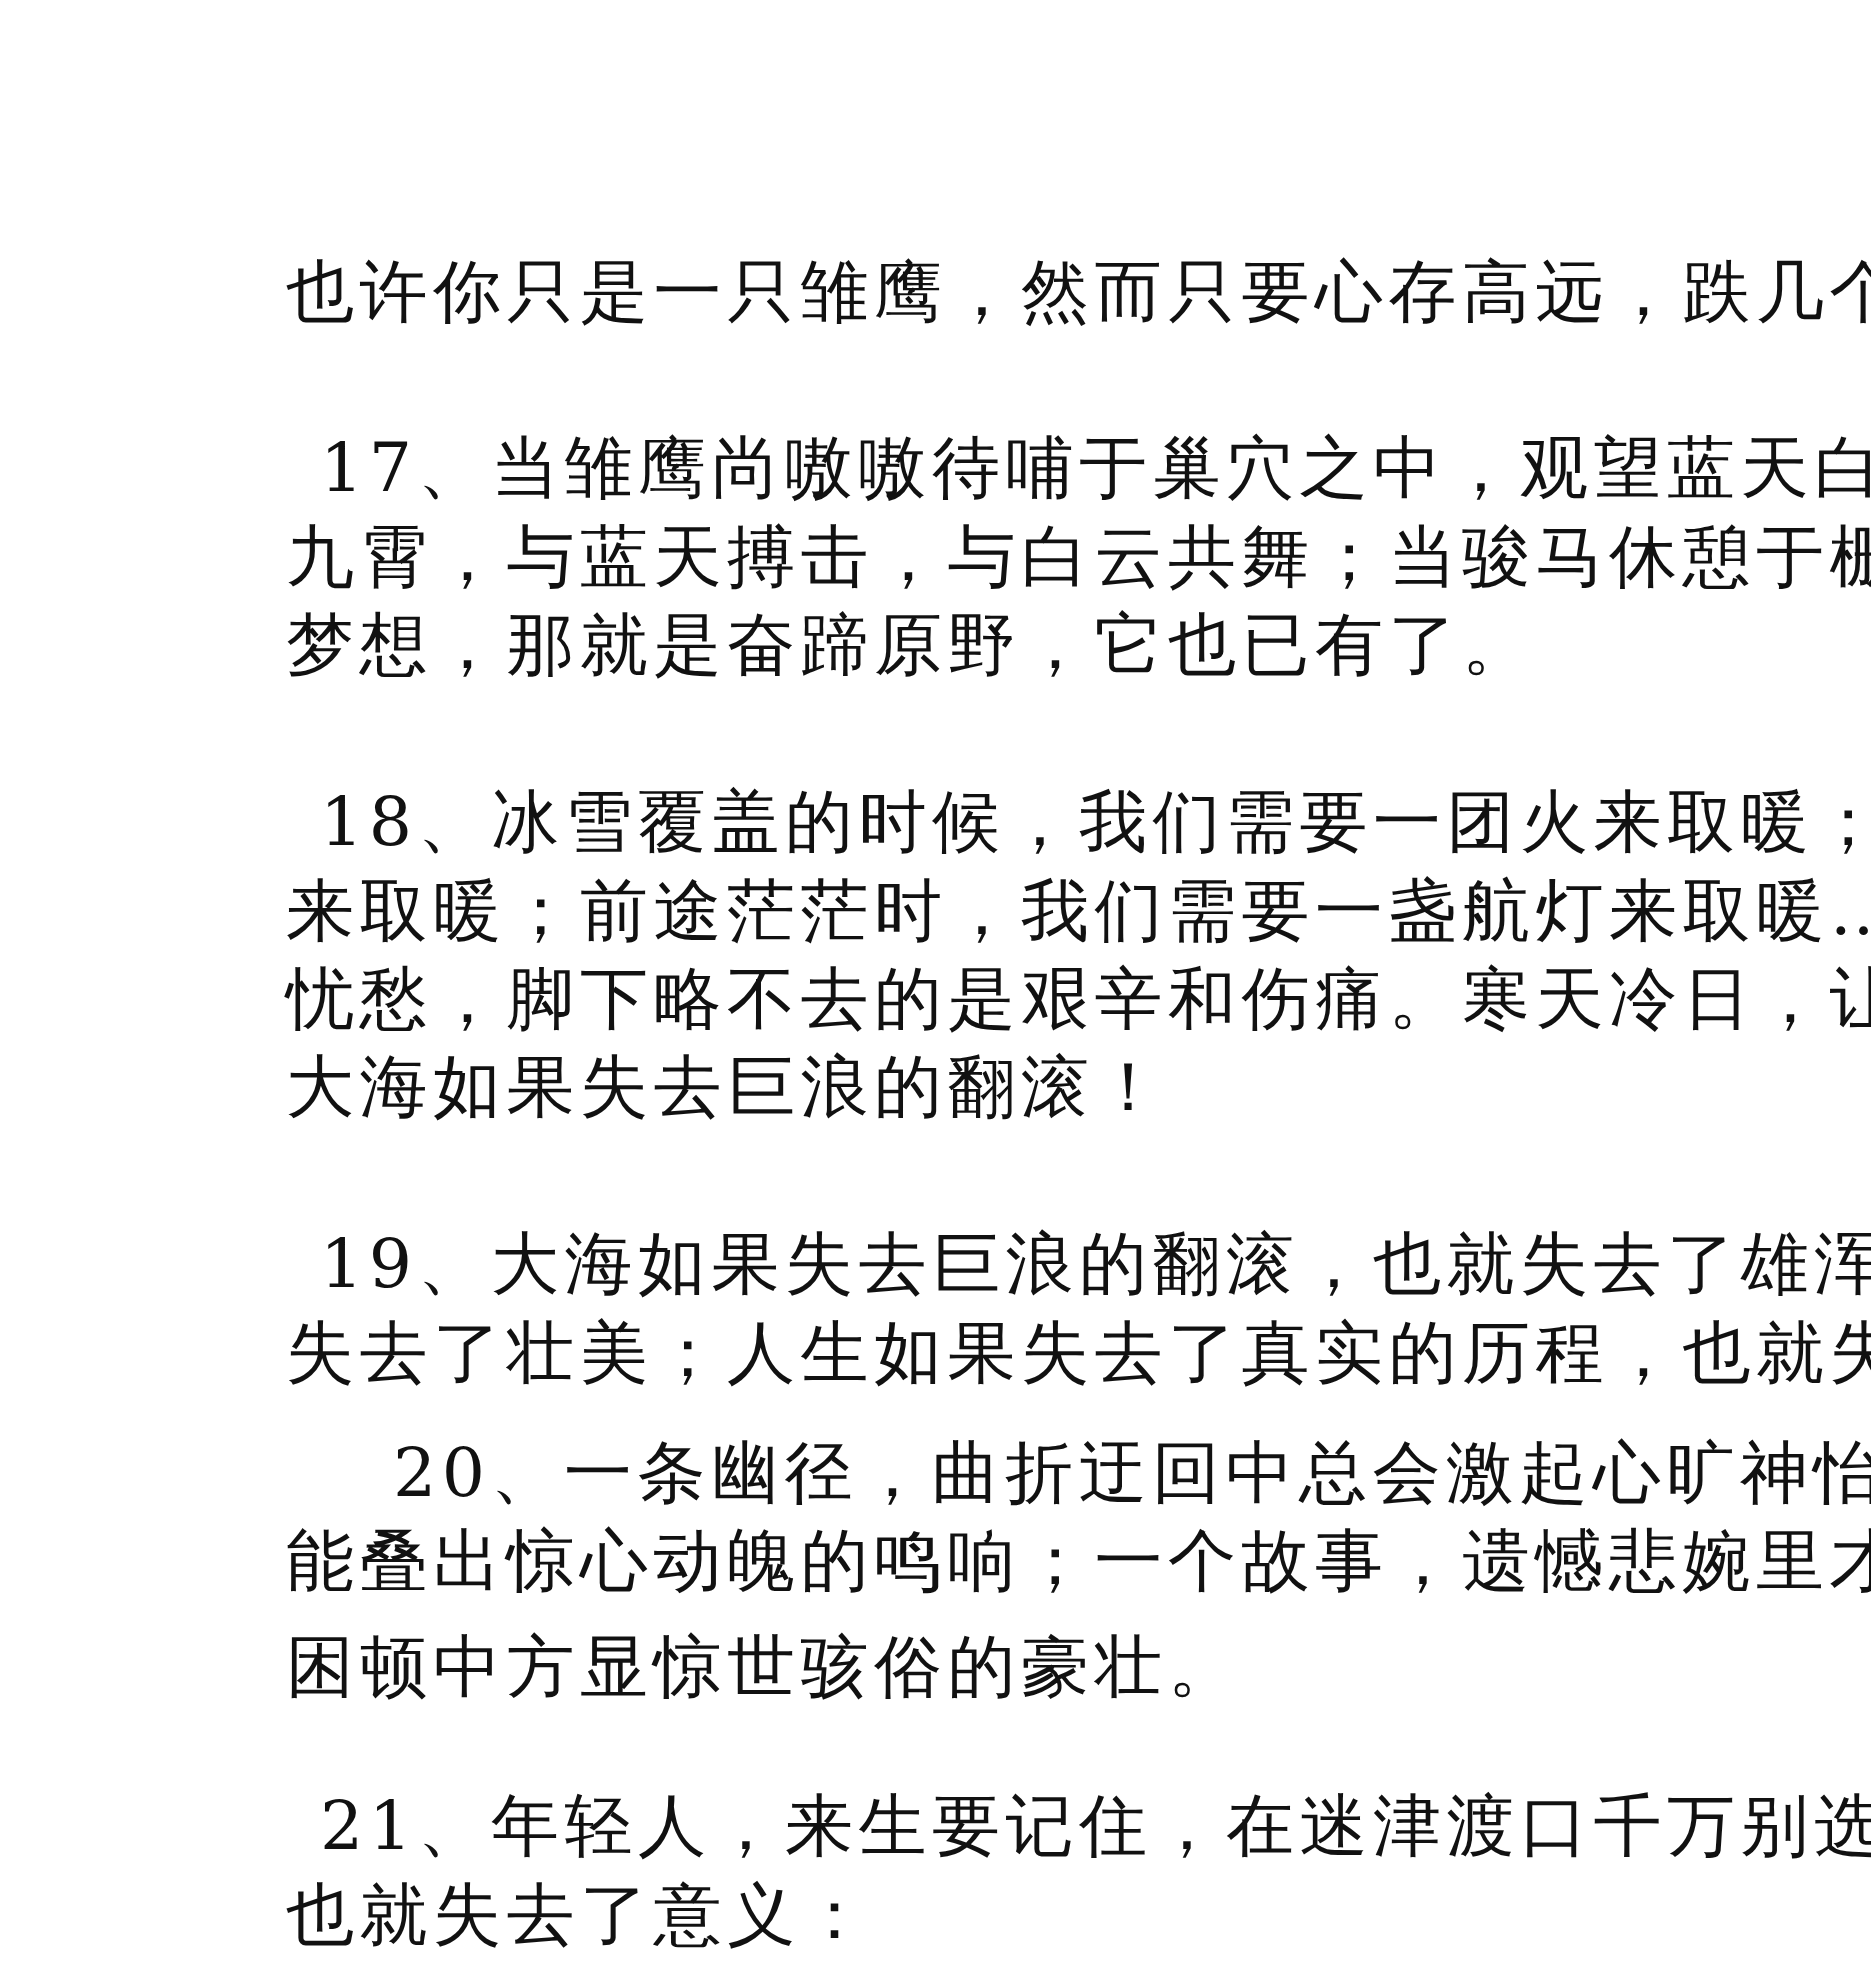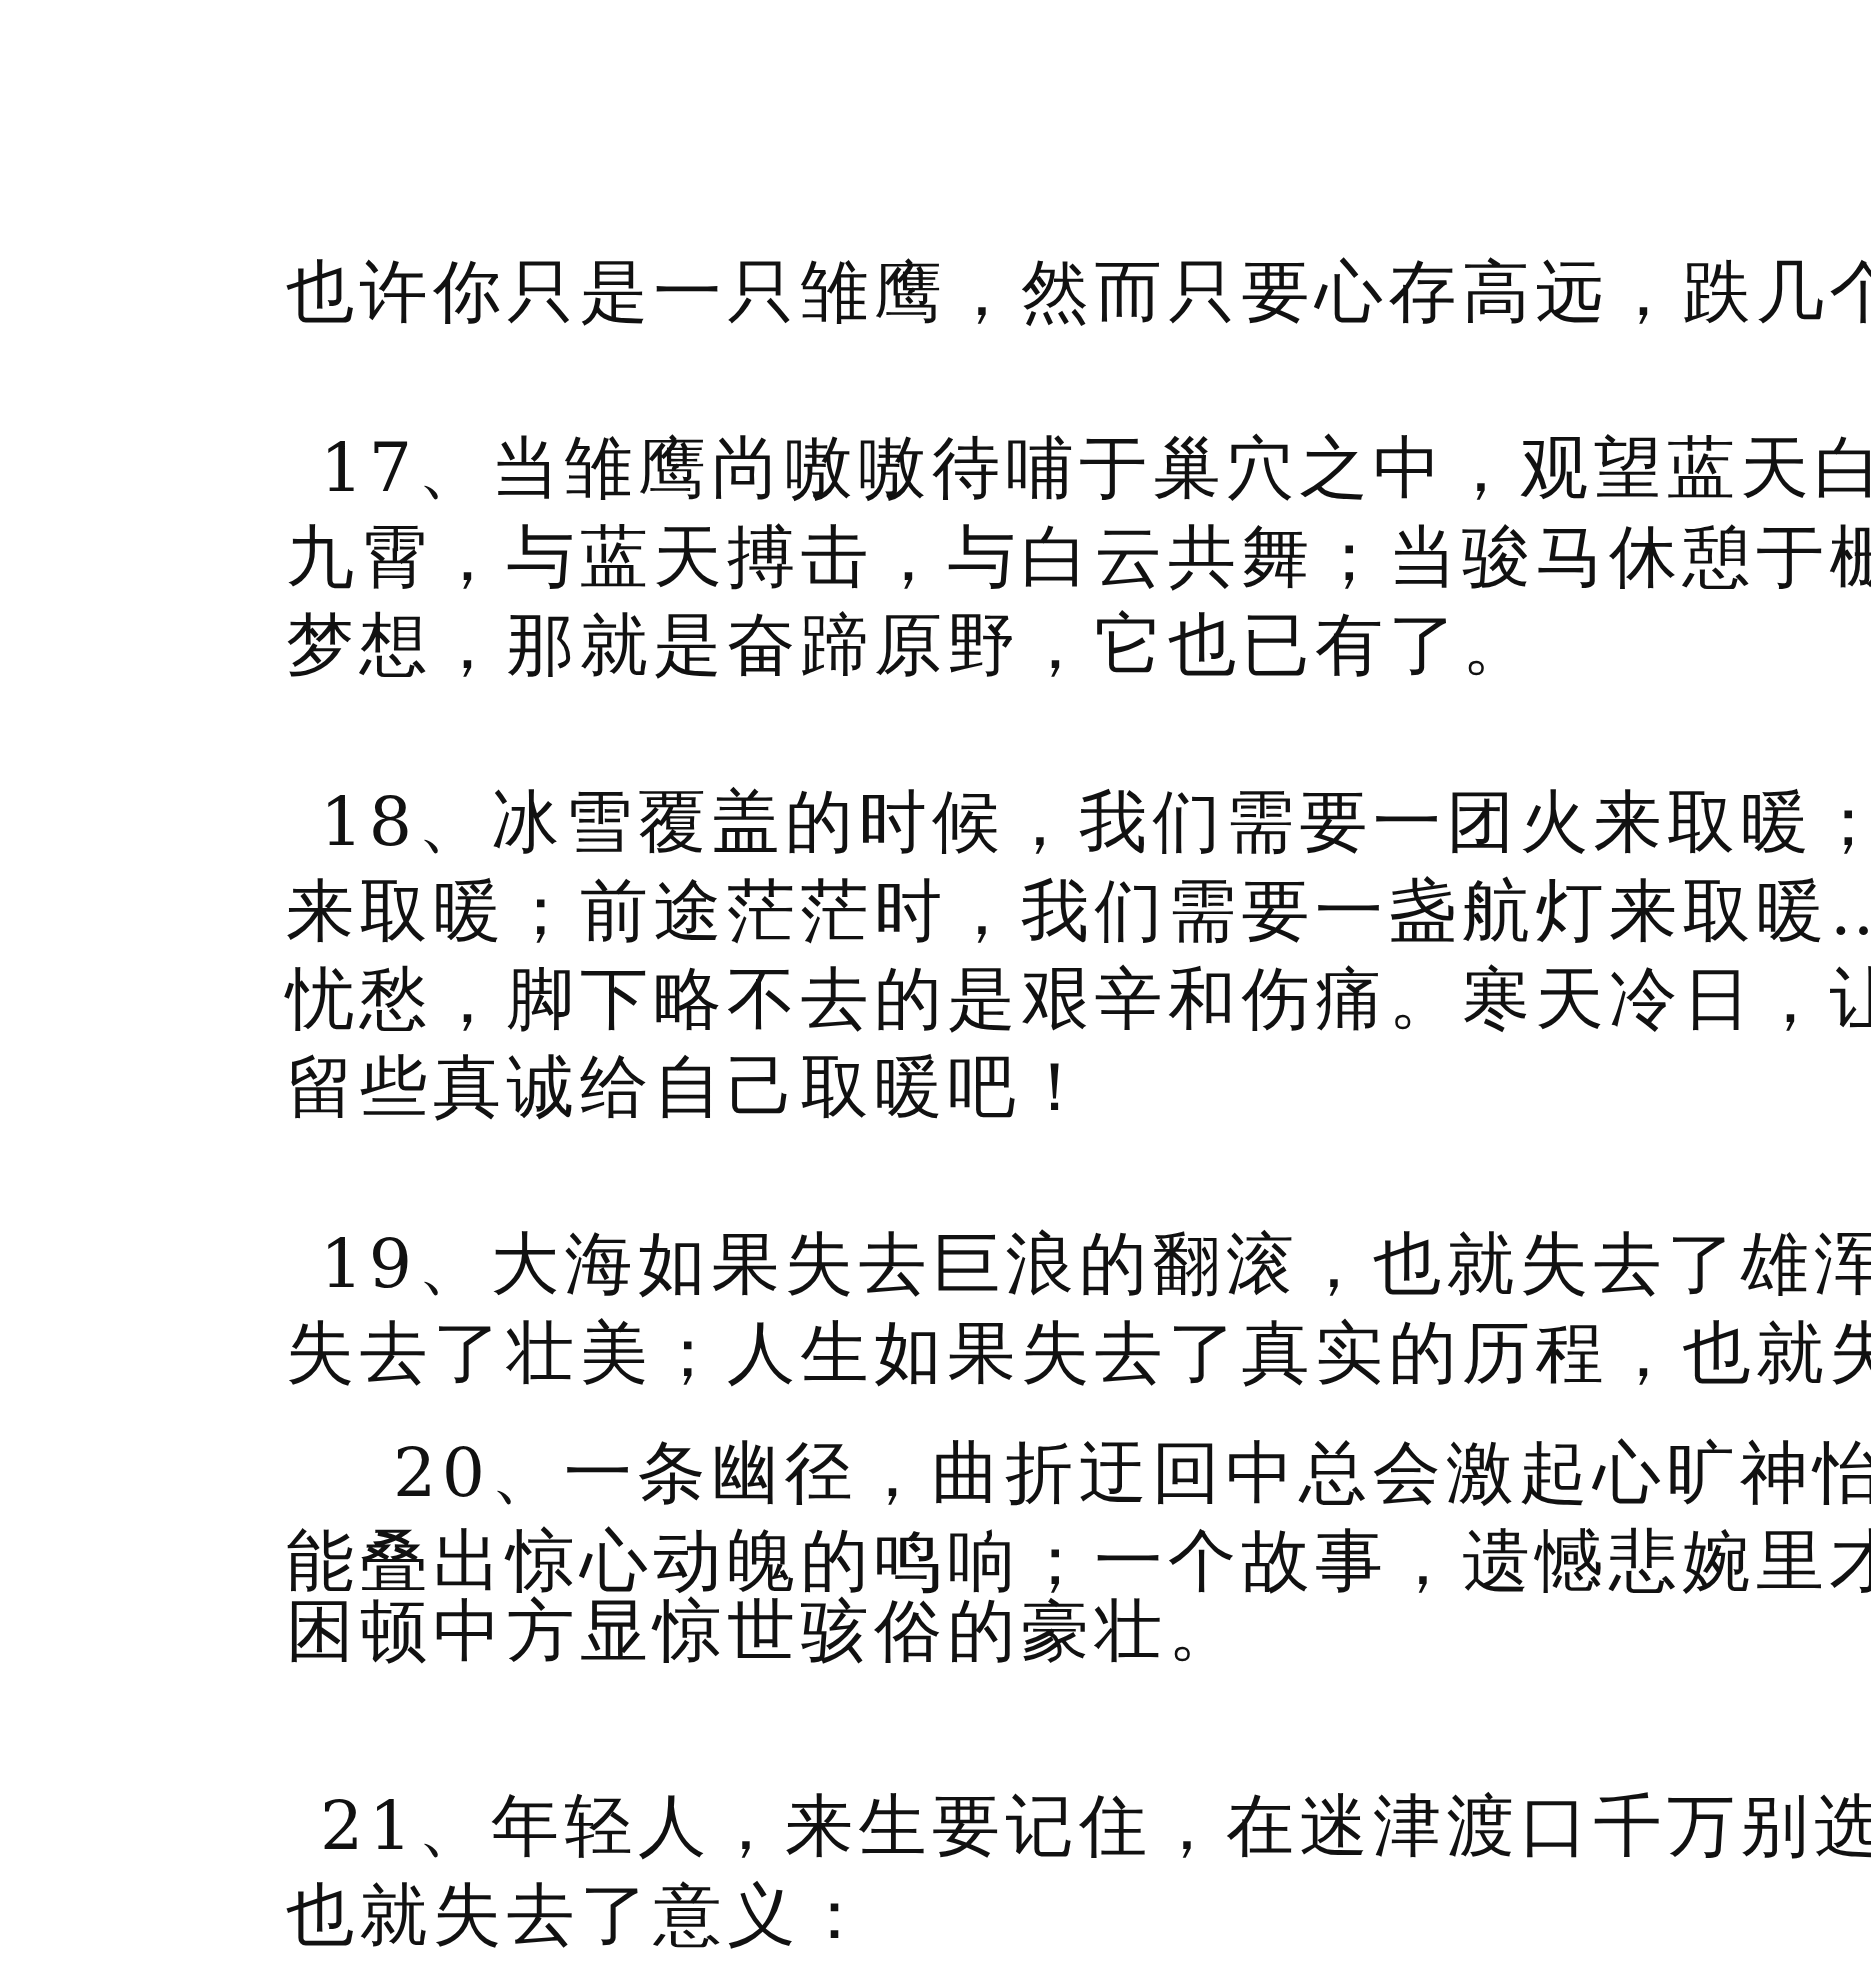--- a/index.html
+++ b/index.html
@@ -16,27 +16,27 @@
 <div>
   <div class="line" style="top:252px">也许你只是一只雏鹰，然而只要心存高远，跌几个跟头，终会翱翔蓝天。</div>
 
   <div class="line indent1" style="top:428px">17、当雏鹰尚嗷嗷待哺于巢穴之中，观望蓝天白云之时，它已有了梦想，那就是振翅</div>
   <div class="line" style="top:517px">九霄，与蓝天搏击，与白云共舞；当骏马休憩于栅栏之中，昂首长嘶之时，它也已有了</div>
   <div class="line" style="top:605px">梦想，那就是奋蹄原野，它也已有了。</div>
 
   <div class="line indent1" style="top:782px">18、冰雪覆盖的时候，我们需要一团火来取暖；暗夜无边的时候，我们需要点点星光</div>
   <div class="line" style="top:871px">来取暖；前途茫茫时，我们需要一盏航灯来取暖……四季轮回，心里滤不去的是烦恼和</div>
   <div class="line" style="top:959px">忧愁，脚下略不去的是艰辛和伤痛。寒天冷日，让我们用什么来温暖迎风而立的自己？</div>
-  <div class="line" style="top:1047px">留些真诚给自己取暖吧！</div>
+  <div class="line" style="top:1047px">大海如果失去巨浪的翻滚！</div>
 
   <div class="line indent1" style="top:1224px">19、大海如果失去巨浪的翻滚，也就失去了雄浑；沙漠如果失去了飞沙的狂舞，也就</div>
   <div class="line" style="top:1313px">失去了壮美；人生如果失去了真实的历程，也就失去了意义。</div>
 
   <div class="line indent2" style="top:1433px">20、一条幽径，曲折迂回中总会激起心旷神怡的向往；一波巨澜，潮起潮落时更</div>
   <div class="line" style="top:1521px">能叠出惊心动魄的鸣响；一个故事，遗憾悲婉里才有肝肠寸段的凄凉；一种人生，跌宕</div>
-  <div class="line" style="top:1591px">困顿中方显惊世骇俗的豪壮。</div>
+  <div class="line" style="top:1627px">困顿中方显惊世骇俗的豪壮。</div>
 
   <div class="line indent1" style="top:1786px">21、年轻人，来生要记住，在迷津渡口千万别选错。诚信是人生幸福的源泉，不可丢。</div>
   <div class="line" style="top:1875px">也就失去了意义：</div>
   <div class="line" style="top:1963px">迷津渡口诚信抛，</div>
 
 </div>
 
 
 </body></html>

